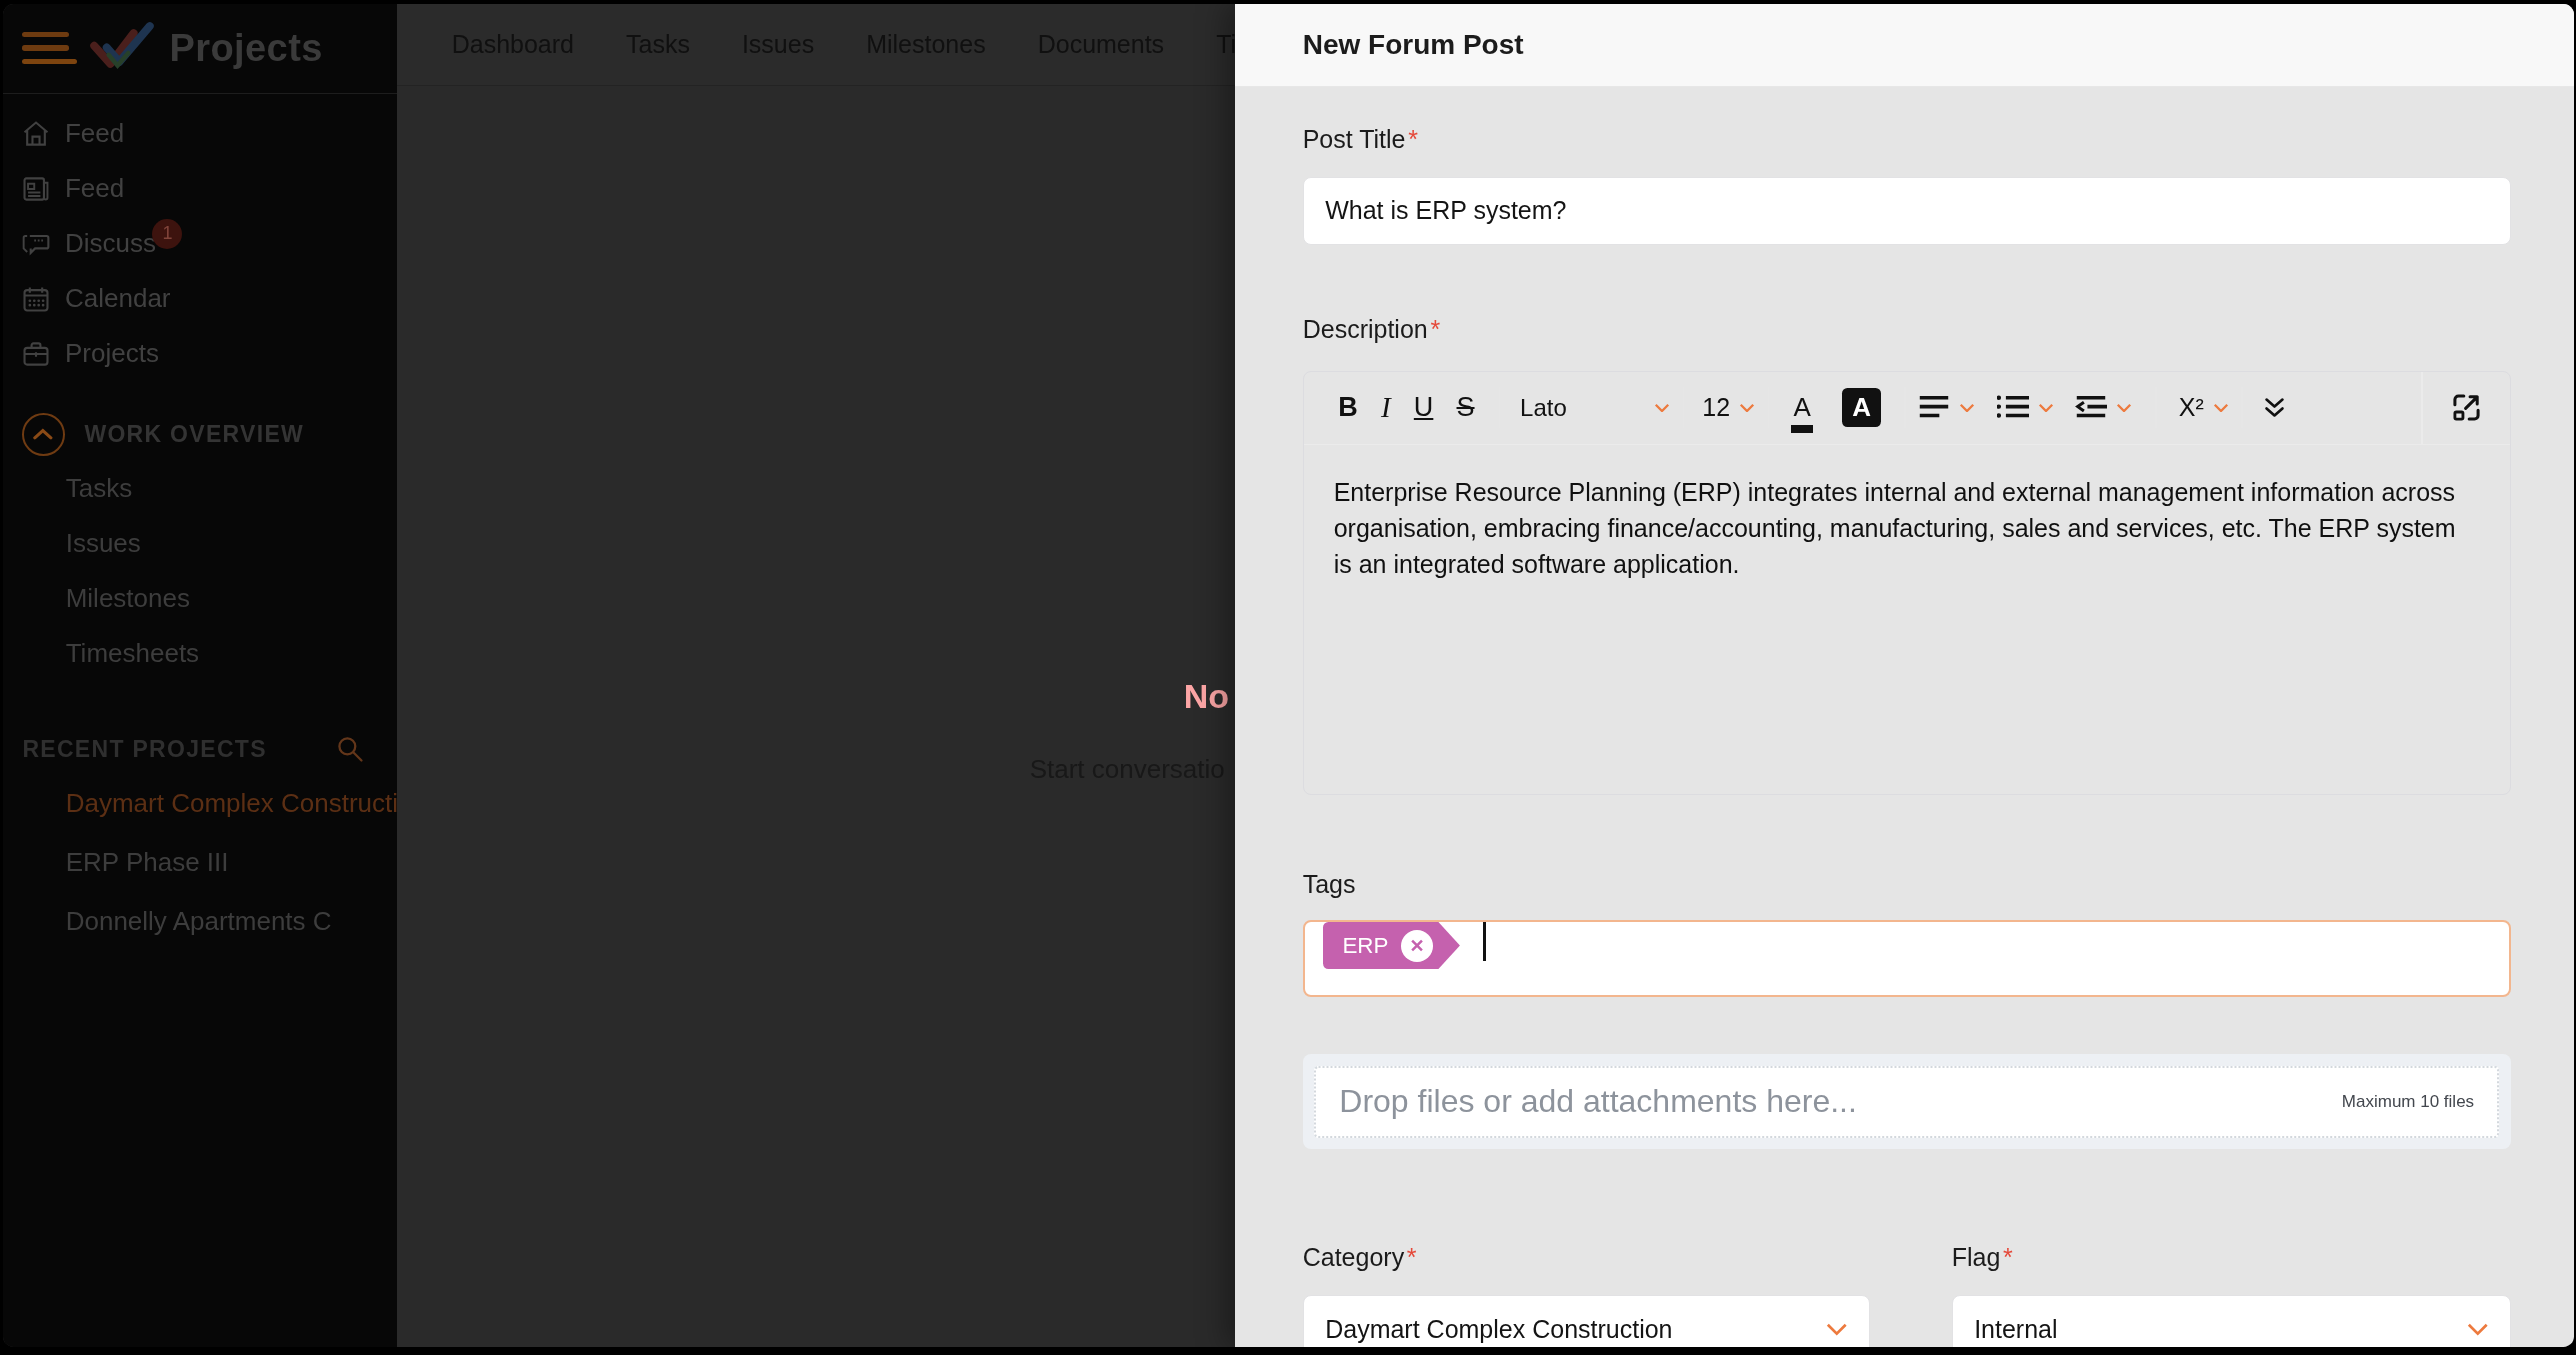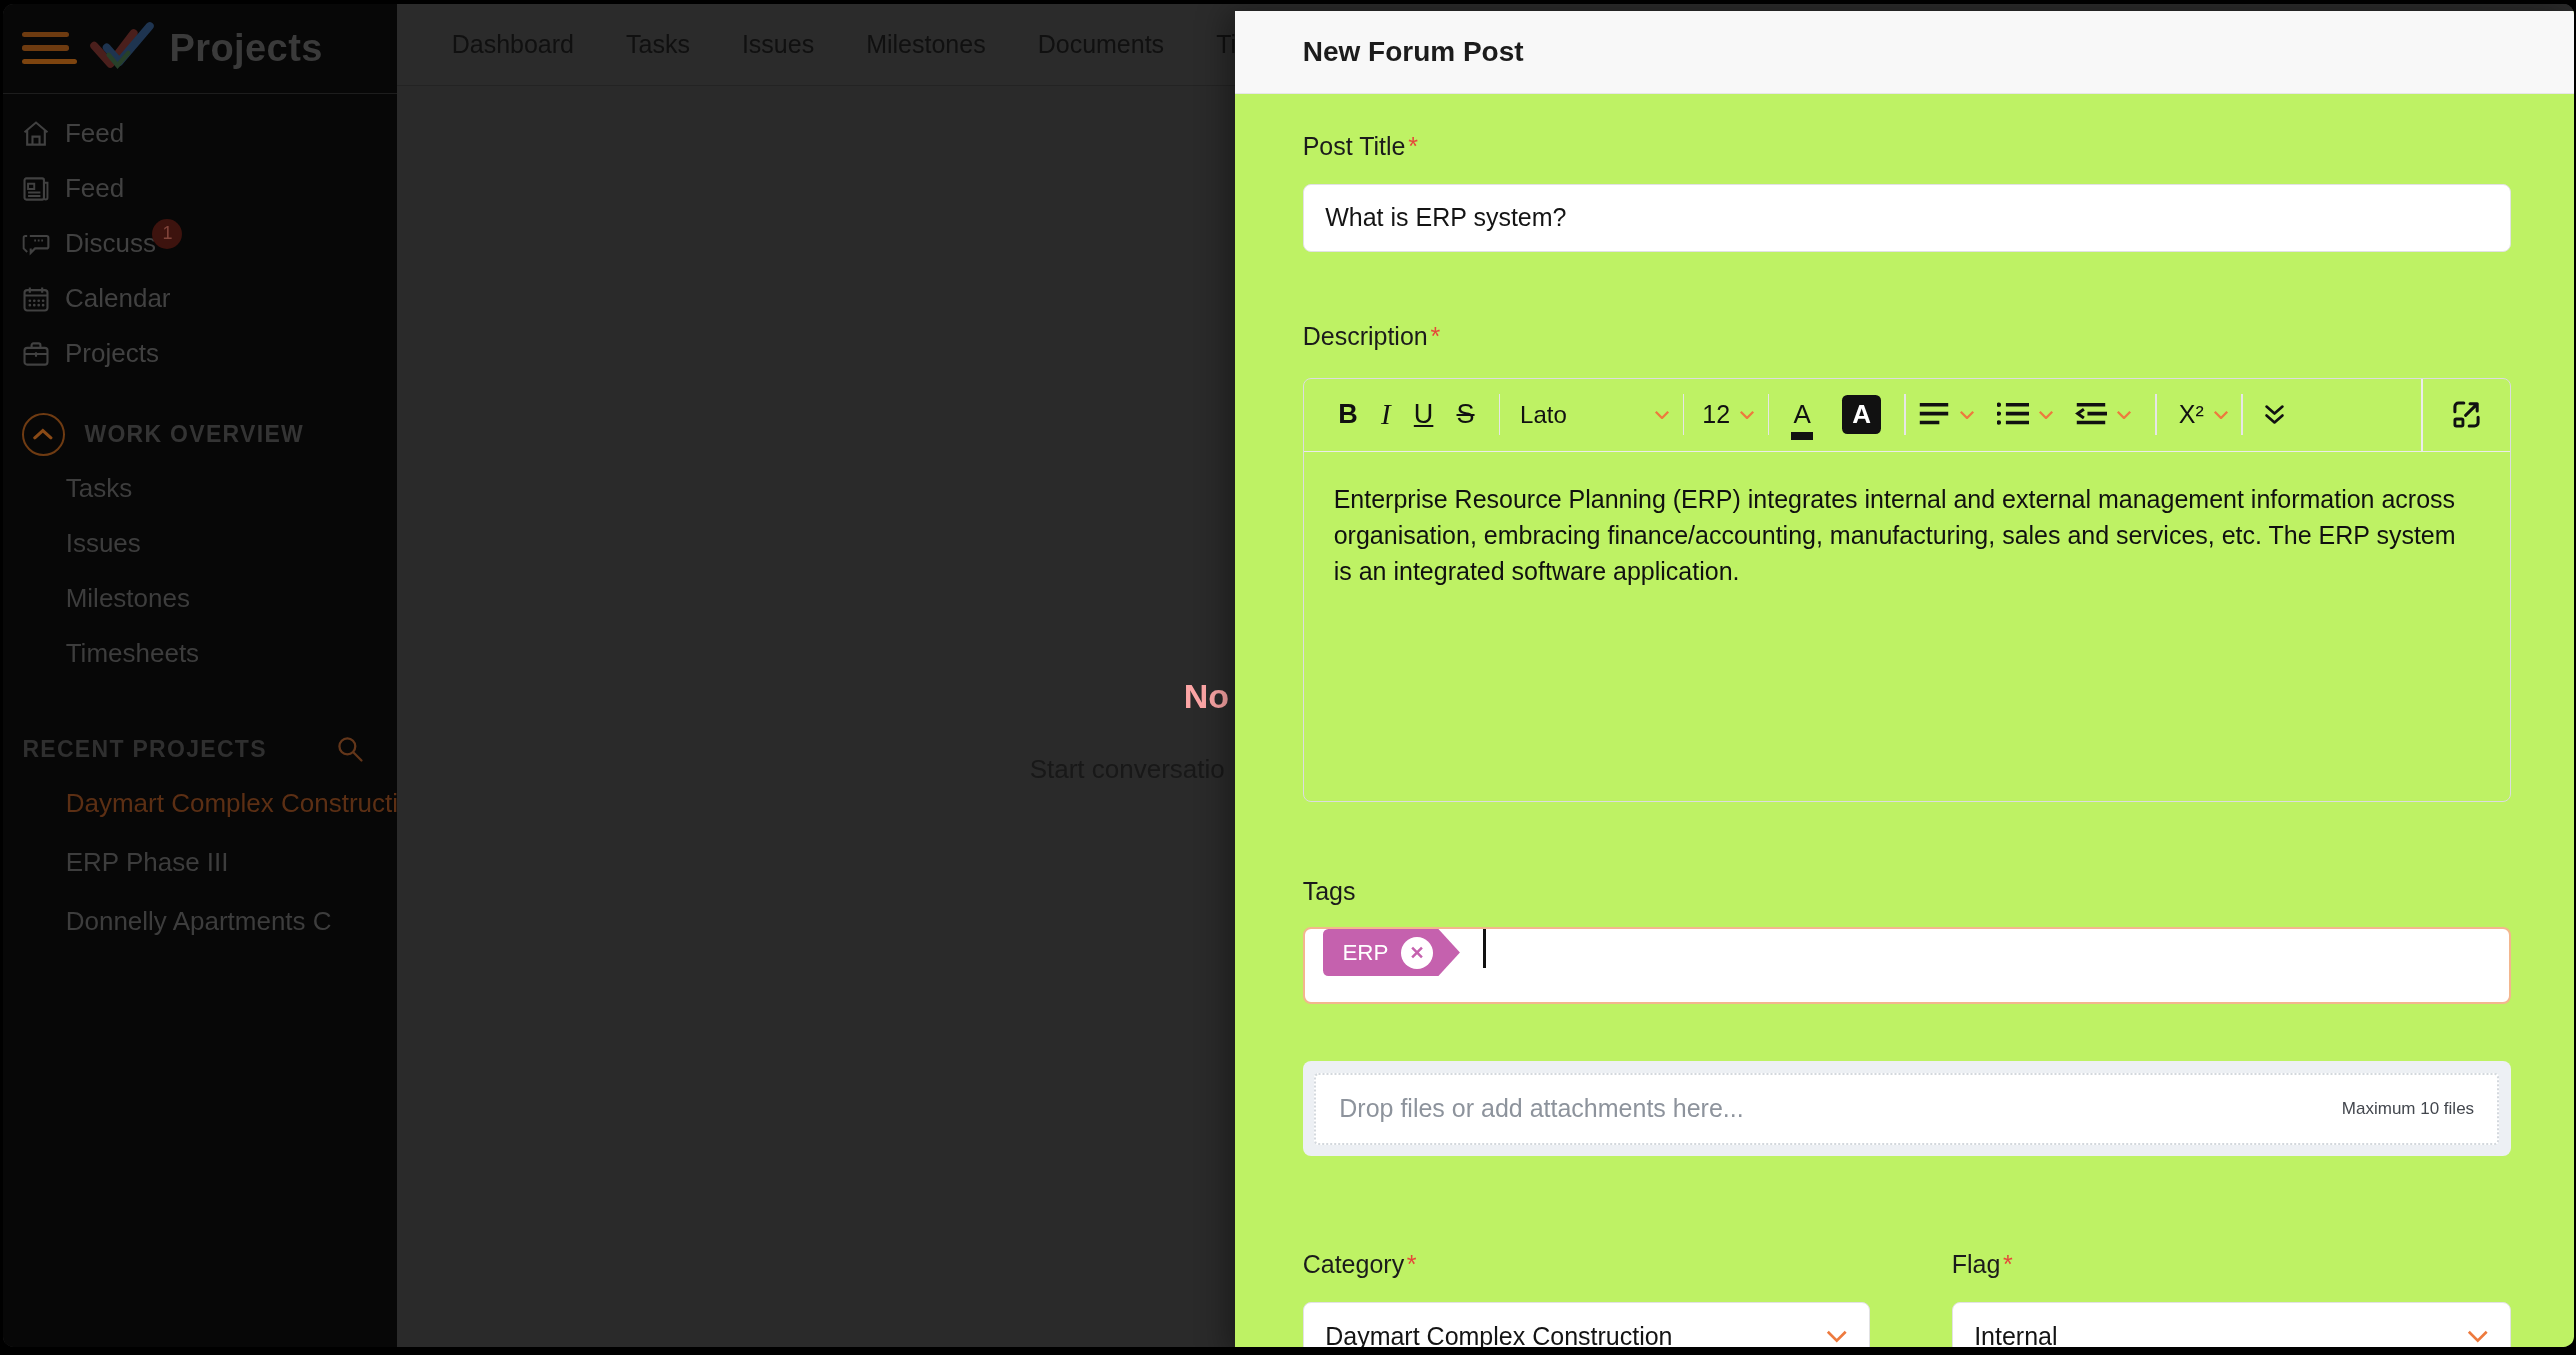--- a/index.html
+++ b/index.html
@@ -27,21 +27,21 @@
   .proj-item.active{color:#5c2f14;}
 
   
   .main{position:absolute;left:394px;top:0;right:0;height:100%;background:#2a2a2a;z-index:1;}
   .topnav{height:81px;background:#2b2b2b;border-bottom:1.8px solid #232323;display:flex;align-items:center;gap:52px;padding-left:55px;}
   .topnav .tab{font-size:25px;color:#101010;cursor:pointer;white-space:nowrap;}
   .empty-head{position:absolute;left:787px;top:673px;font-size:34px;font-weight:700;color:#fca5a5;white-space:nowrap;}
   .empty-sub{position:absolute;left:633px;top:750px;font-size:26px;color:#181818;white-space:nowrap;}
 
   
-  .panel{position:absolute;left:1232px;top:7px;right:0;height:100%;background:#bef264;z-index:3;box-shadow:-9px 0 27px rgba(0,0,0,.35);}
+  .panel{position:absolute;left:1232px;top:0;right:0;height:100%;background:#e5e5e5;z-index:3;box-shadow:-9px 0 27px rgba(0,0,0,.35);}
   .panel-header{height:82px;background:#f8f8f8;border-bottom:1.8px solid #e7e7e7;display:flex;align-items:center;padding-left:68px;}
   .panel-title{font-size:28px;font-weight:700;color:#1c1c1c;}
   .panel-body{padding:0 63px 0 68px;}
   .field-label{font-size:25px;color:#1b1b1b;}
   .req{color:#e5493a;font-size:25px;margin-left:2.7px;}
   .lbl-title{margin-top:38px;}
   .text-input{margin-top:23px;height:66px;border:1.8px solid #e2e2e4;border-radius:8px;display:flex;align-items:center;padding-left:21.5px;font-size:25px;color:#141414;background:#fff;}
   .lbl-desc{margin-top:70px;}
 
   .editor{margin-top:27px;border:1.8px solid #dcdce0;border-radius:8px;height:422px;overflow:hidden;}
@@ -66,21 +66,21 @@
   .editor-text{padding:29px 30px;font-size:25px;line-height:36px;color:#101010;max-width:1154px;}
 
   .lbl-tags{margin-top:75px;}
   .tags-box{margin-top:21.5px;height:73px;border:2.7px solid #f3b68e;border-radius:8px;display:flex;align-items:flex-start;padding-left:18px;background:#fff;}
   .tag-chip{height:47px;background:#c561ae;color:#fff;display:flex;align-items:center;padding:0 27px 0 19.7px;font-size:22.4px;clip-path:polygon(0 0,calc(100% - 21.5px) 0,100% 50%,calc(100% - 21.5px) 100%,0 100%);border-radius:5.4px;}
   .tag-x{width:32px;height:32px;border-radius:50%;background:#fff;color:#c561ae;font-size:18px;font-weight:700;display:flex;align-items:center;justify-content:center;margin-left:12.5px;cursor:pointer;}
   .caret{width:2.7px;height:39px;background:#111;margin-left:23px;}
 
   .attach{margin-top:57px;background:#edf0f4;border-radius:8px;padding:11.6px;}
   .attach-inner{border:2.7px dotted #d3d8dd;border-radius:4.5px;background:#fff;height:68px;display:flex;align-items:center;justify-content:space-between;padding:0 23px;}
-  .attach-hint{font-size:25px;color:#8d939c;}
+  .attach-hint{font-size:32px;color:#8d939c;}
   .attach-max{font-size:17px;color:#43474e;}
 
   .two-col{display:flex;gap:82px;margin-top:94px;}
   .col-label{font-size:25px;color:#1b1b1b;}
   .select{margin-top:23px;height:66px;border:1.8px solid #e2e2e4;border-radius:8px;display:flex;align-items:center;justify-content:space-between;padding:0 21.5px;font-size:25px;color:#141414;cursor:pointer;background:#fff;}
   .col-cat{width:572px;}
   .col-flag{width:564px;}
 </style>
 </head>
 <body>

